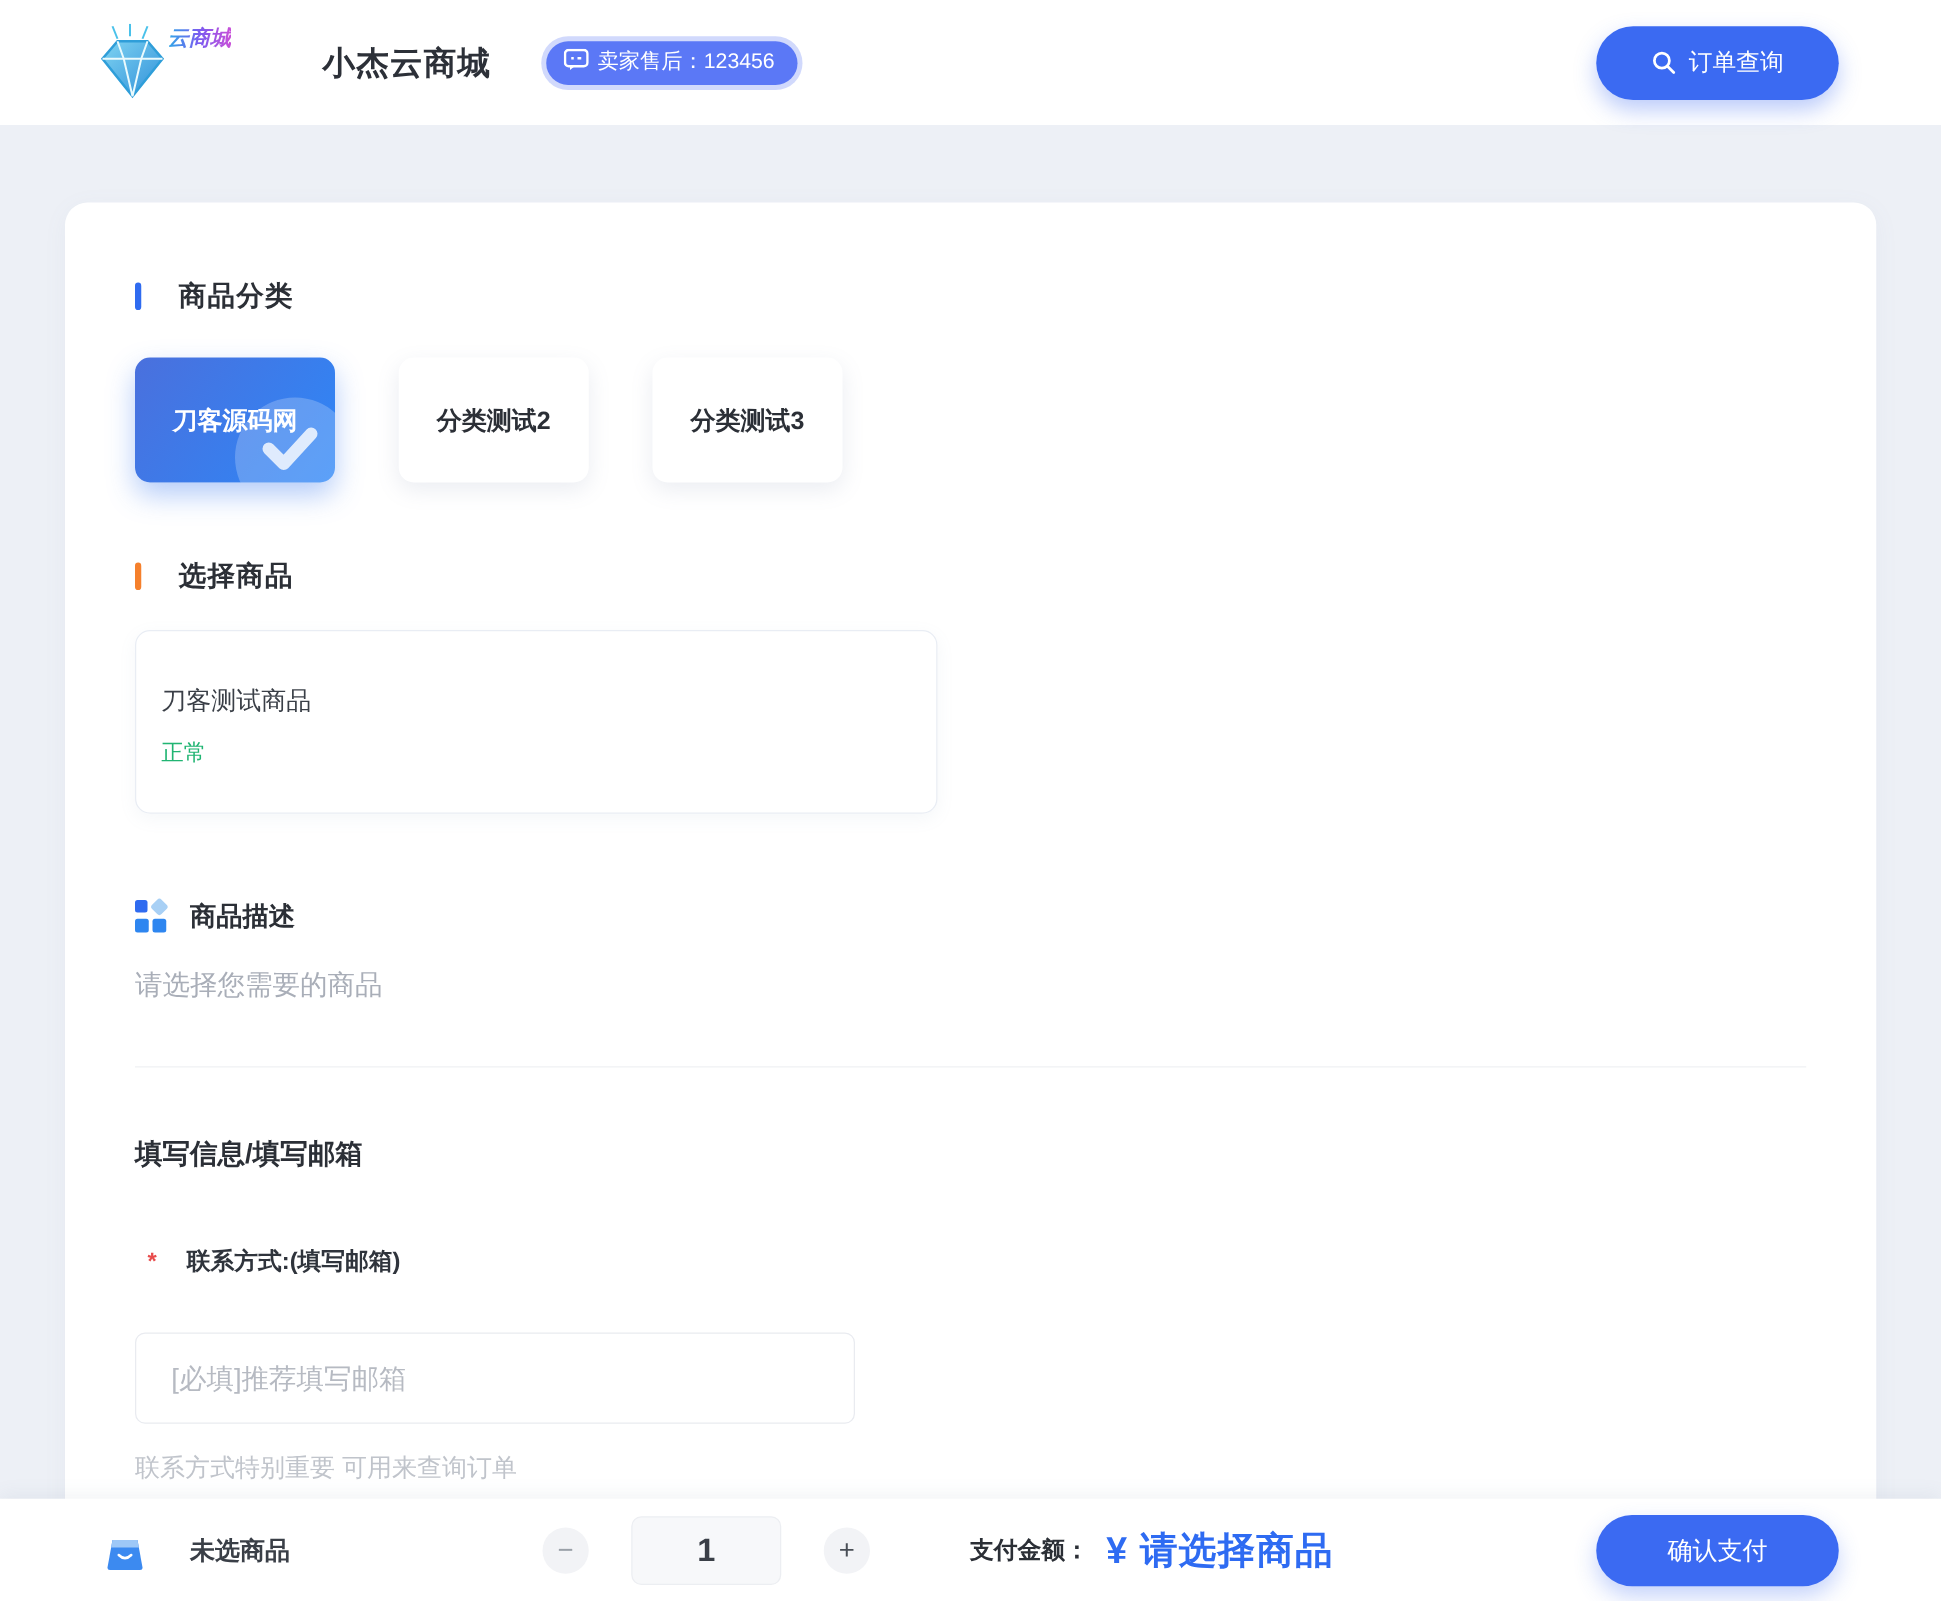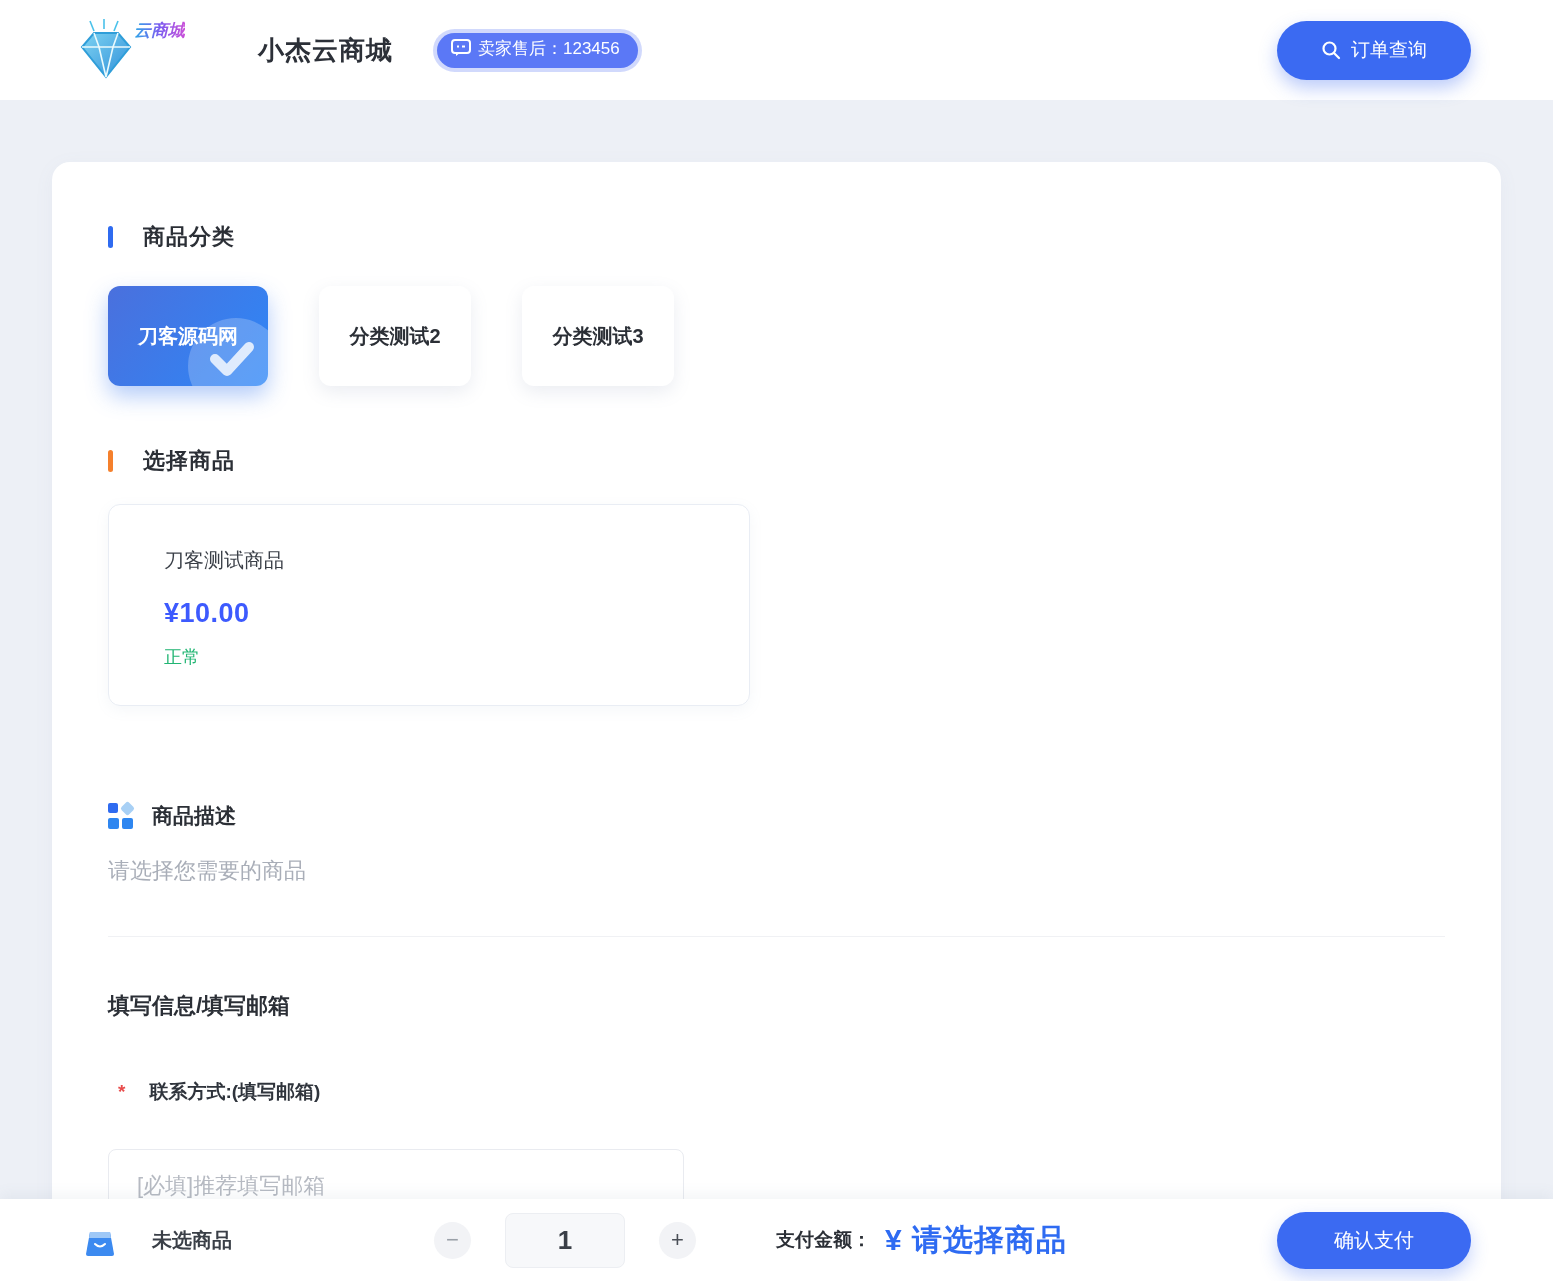--- a/index.html
+++ b/index.html
@@ -46,27 +46,27 @@
     background:linear-gradient(128deg,#4a70dd 0%,#2e87f7 100%);
     box-shadow:0 10px 22px rgba(59,120,240,.38); }
   .cat-check { position:absolute; right:-16px; bottom:-28px; width:96px; height:96px;
     border-radius:50%; background:rgba(255,255,255,.22);
     display:flex; align-items:center; justify-content:center; }
   .cat-check svg { width:52px; height:52px; margin:-14px 10px 0 0; }
 
   
   .prod-section { margin-top:60px; }
   .prod-card { margin-top:28px; width:642px; border:1px solid #e9edf4; border-radius:12px;
-    padding:42px 55px 36px; cursor:pointer; box-shadow:0 4px 14px rgba(130,148,180,.08); }
+    padding:42px 20px 36px; cursor:pointer; box-shadow:0 4px 14px rgba(130,148,180,.08); }
   .prod-name { font-size:20px; color:#3a3f47; }
   .prod-price { margin-top:24px; font-size:27px; font-weight:bold; color:#3d5afe; letter-spacing:.5px; }
   .prod-status { margin-top:16px; font-size:18px; color:#21b573; }
 
   
-  .desc-section { margin-top:96px; }
+  .desc-section { margin-top:68px; }
   .desc-head { display:flex; align-items:center; gap:18px; }
   .grid-icon { width:26px; height:26px; position:relative; }
   .grid-icon i { position:absolute; width:11px; height:11px; background:#2e86f0; border-radius:2px; }
   .grid-icon .tl { left:0; top:0; width:10px; height:10px; background:#2f6bf0; }
   .grid-icon .tr { right:0; top:-1px; width:13px; height:13px; background:#a8d0f5; transform:rotate(45deg) scale(.82); border-radius:3px; }
   .grid-icon .bl { left:0; bottom:0; }
   .grid-icon .br { right:1px; bottom:0; }
   .desc-head h3 { font-size:21px; font-weight:bold; color:#2b2f36; }
   .desc-text { margin-top:26px; font-size:22px; color:#a9aeb8; }
   .divider { margin-top:50px; border-top:1px solid #f0f1f4; }
@@ -172,21 +172,20 @@
     </div>
   </div>
 
   <div class="prod-section">
     <div class="sec-title">
       <span class="sec-bar orange"></span>
       <h2>选择商品</h2>
     </div>
     <div class="prod-card">
       <div class="prod-name">刀客测试商品</div>
-      <div class="prod-price">¥10.00</div>
       <div class="prod-status">正常</div>
     </div>
   </div>
 
   <div class="desc-section">
     <div class="desc-head">
       <span class="grid-icon">
         <i class="tl"></i>
           <i class="tr"></i>
           <i class="bl"></i>

